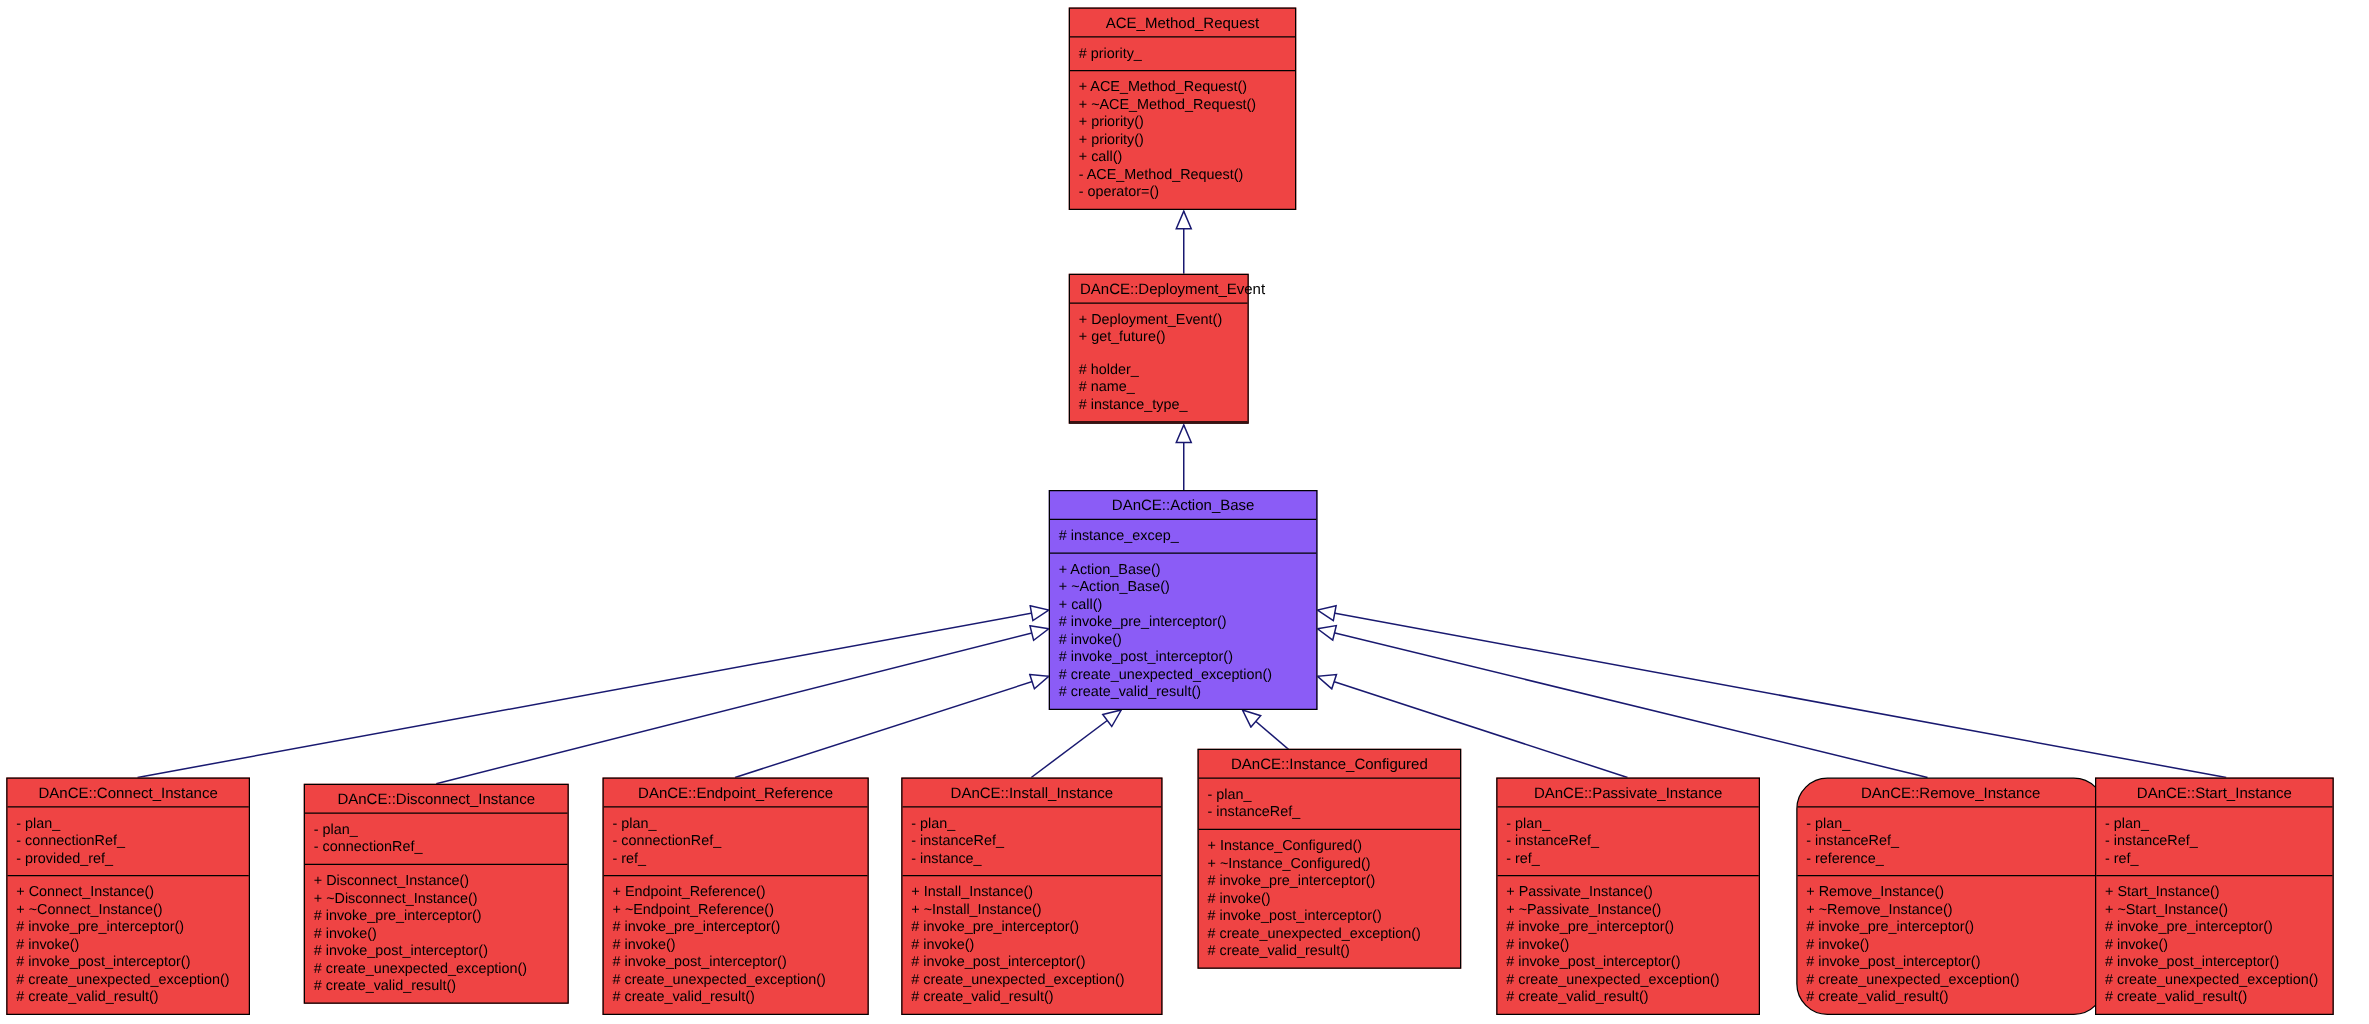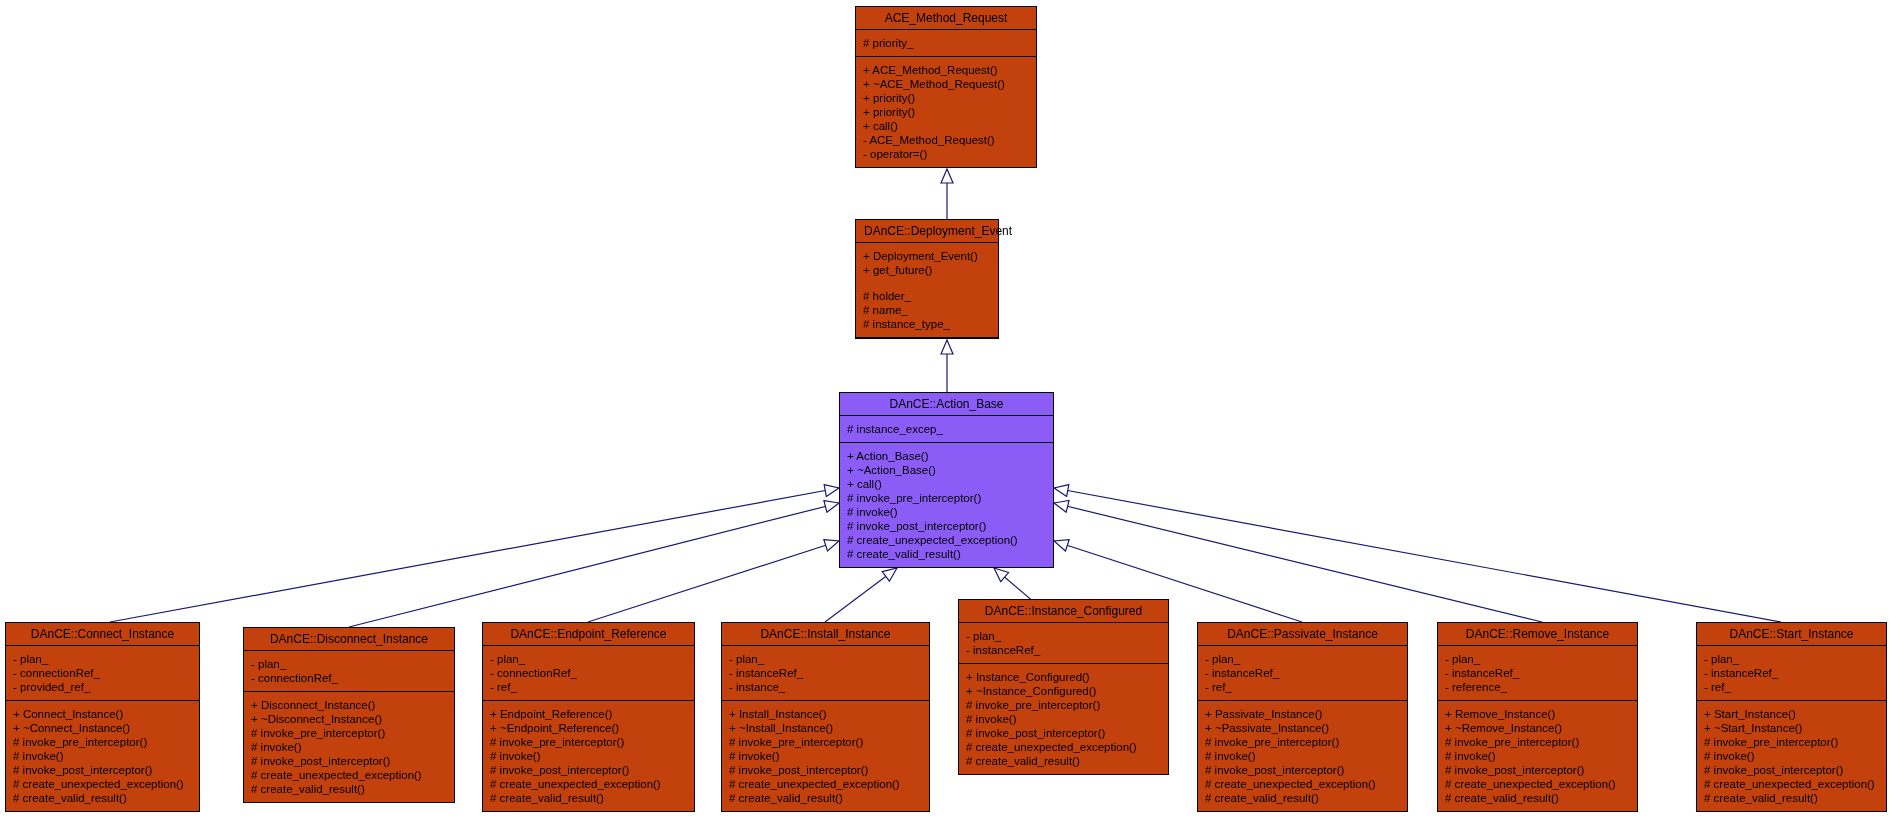--- a/index.html
+++ b/index.html
@@ -17,21 +17,21 @@
   }
   #edge-layer {
     position: absolute;
     left: 0; top: 0;
     width: 1895px;
     height: 819px;
     z-index: 0;
   }
   .class-box {
     position: absolute;
-    background: #c2410c;
+    background: #ef4444;
     border: 1px solid #000000;
     z-index: 1;
     box-sizing: border-box;
     cursor: pointer;
   }
   .class-box.highlight {
     background: #8b5cf6;
   }
   .class-title {
     font-size: 12px;
@@ -224,39 +224,39 @@
         <div class="member">+ Passivate_Instance()</div>
         <div class="member">+ ~Passivate_Instance()</div>
         <div class="member"># invoke_pre_interceptor()</div>
         <div class="member"># invoke()</div>
         <div class="member"># invoke_post_interceptor()</div>
         <div class="member"># create_unexpected_exception()</div>
         <div class="member"># create_valid_result()</div>
       </div>
     </div>
 
-    <div class="class-box" style="left: 1437px; top: 622px; width: 201px;">
+    <div class="class-box" style="left: 1437px; top: 622px; width: 247px; border-radius: 25px;">
       <div class="class-title">DAnCE::Remove_Instance</div>
       <div class="compartment attrs">
         <div class="member">- plan_</div>
         <div class="member">- instanceRef_</div>
         <div class="member">- reference_</div>
       </div>
       <div class="compartment methods">
         <div class="member">+ Remove_Instance()</div>
         <div class="member">+ ~Remove_Instance()</div>
         <div class="member"># invoke_pre_interceptor()</div>
         <div class="member"># invoke()</div>
         <div class="member"># invoke_post_interceptor()</div>
         <div class="member"># create_unexpected_exception()</div>
         <div class="member"># create_valid_result()</div>
       </div>
     </div>
 
-    <div class="class-box" style="left: 1676px; top: 622px; width: 191px; margin-left: 20px;">
+    <div class="class-box" style="left: 1676px; top: 622px; width: 191px;">
       <div class="class-title">DAnCE::Start_Instance</div>
       <div class="compartment attrs">
         <div class="member">- plan_</div>
         <div class="member">- instanceRef_</div>
         <div class="member">- ref_</div>
       </div>
       <div class="compartment methods">
         <div class="member">+ Start_Instance()</div>
         <div class="member">+ ~Start_Instance()</div>
         <div class="member"># invoke_pre_interceptor()</div>

